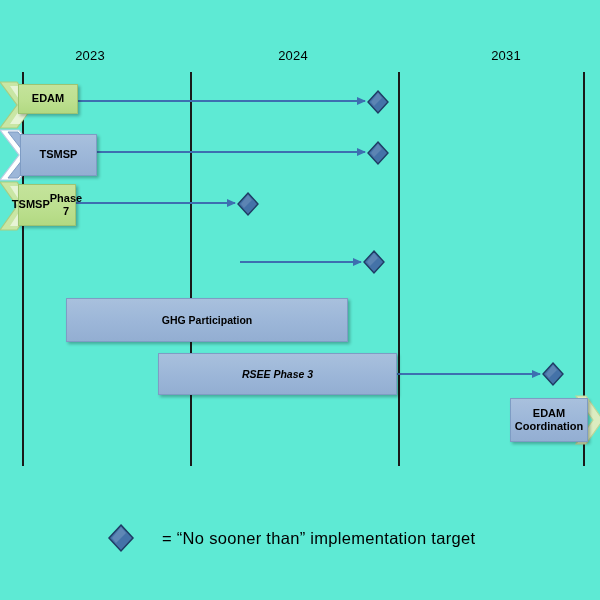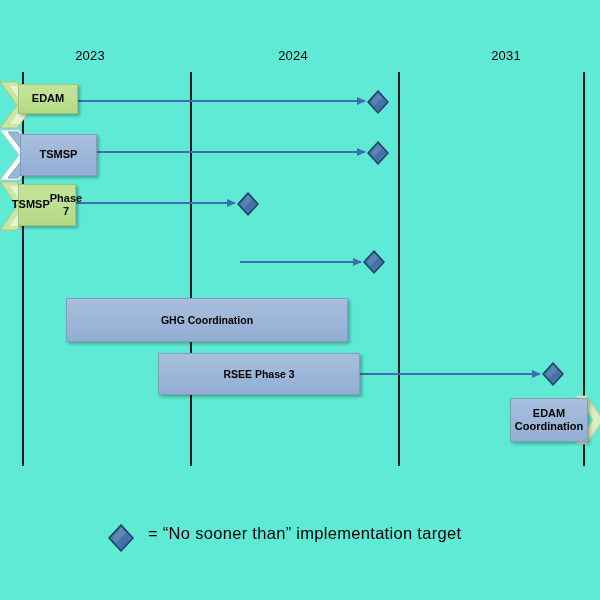--- a/index.html
+++ b/index.html
@@ -95,21 +95,22 @@
   
   .pennant-tail {
     position: absolute;
   }
   .pennant-tail svg { display:block; overflow:visible; }
 
   
   .legend {
     position: absolute;
     display: flex;
-    align-items: flex-start;
+    align-items: center;
+    gap: 14px;
   }
   .legend-text {
     font-size: 16.5px;
     color: #000000;
     white-space: nowrap;
     margin-left: 14px;
     letter-spacing: .3px;
   }
 </style>
 </head>
@@ -188,26 +189,26 @@
 
 
   <div class="diamond" style="left:363px; top:250px; width:22px; height:24px;">
     <svg width="22" height="24" viewBox="0 0 22 24">
       <polygon points="11,1 21,12 11,23 1,12" fill="#4472a8" stroke="#1f3b63" stroke-width="1.4"></polygon>
       <polygon points="11,3 15,8 7,16 4,12" fill="#ffffff" fill-opacity="0.13"></polygon>
     </svg>
   </div>
 
   <div class="bar blue" style="left:66px; top:298px; width:282px; height:44px; font-size:10.5px;">
-    <span>GHG Coordination</span>
+    <span>GHG Participation</span>
   </div>
 
   <div class="connector" style="left:358px; top:373px; width:182px;"></div>
 
-  <div class="bar blue" style="left:158px; top:353px; width:202px; height:42px; font-size:10.5px;">
+  <div class="bar blue" style="left:158px; top:353px; width:239px; height:42px; font-size:10.5px;font-style:italic;">
     <span>RSEE Phase 3</span>
   </div>
 
   <div class="diamond" style="left:542px; top:362px; width:22px; height:24px;">
     <svg width="22" height="24" viewBox="0 0 22 24">
       <polygon points="11,1 21,12 11,23 1,12" fill="#4472a8" stroke="#1f3b63" stroke-width="1.4"></polygon>
       <polygon points="11,3 15,8 7,16 4,12" fill="#ffffff" fill-opacity="0.13"></polygon>
     </svg>
   </div>
 

